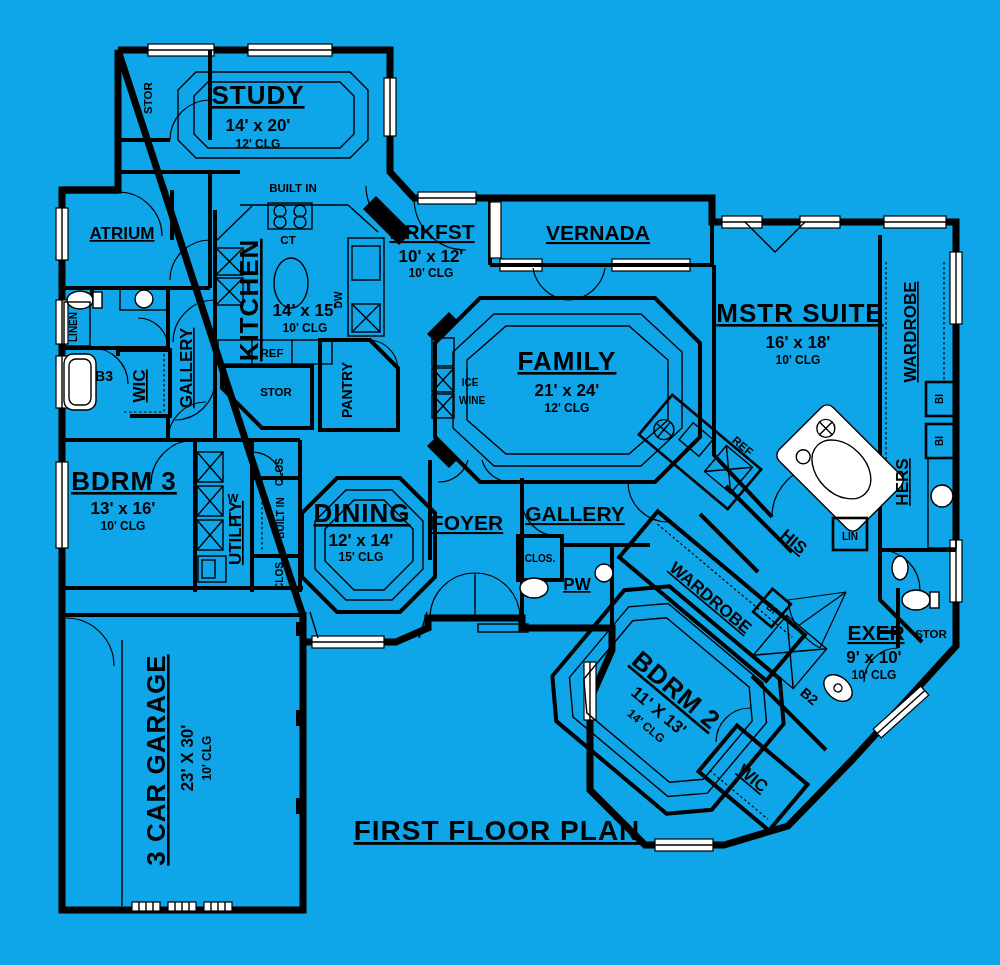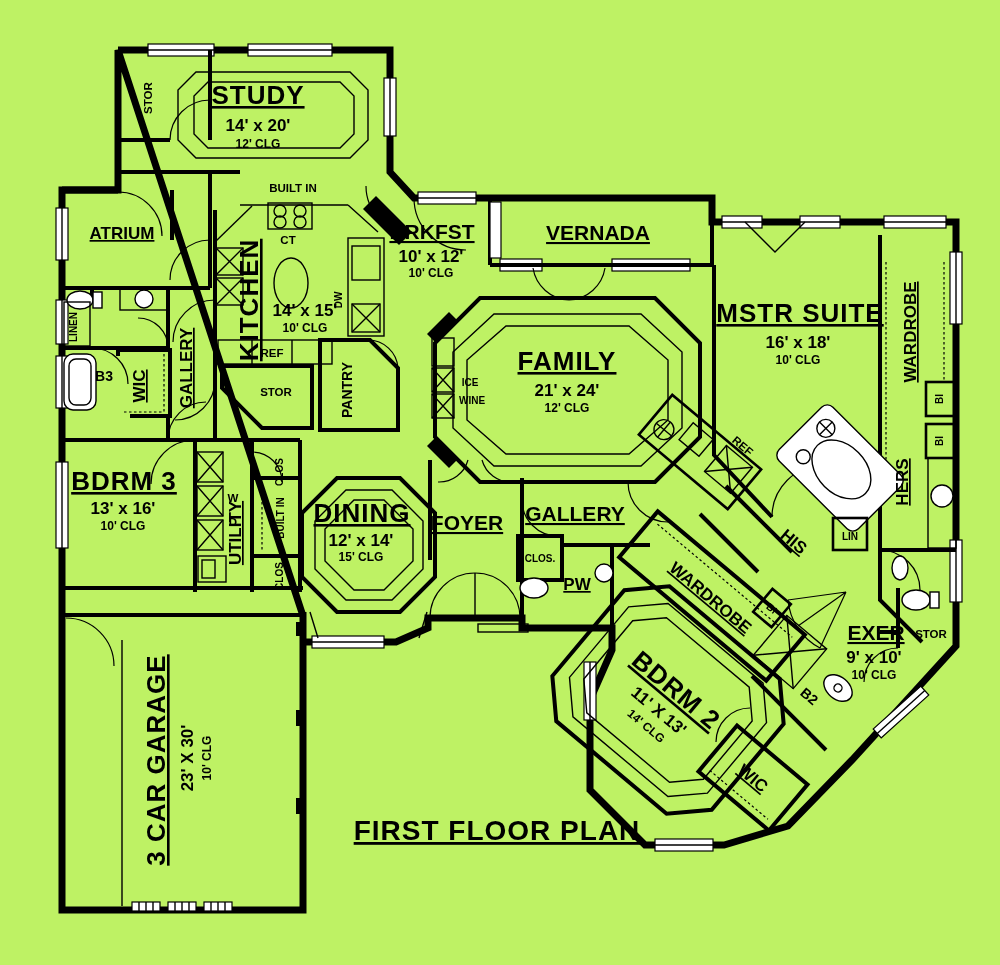--- a/index.html
+++ b/index.html
@@ -1,16 +1,16 @@
 <!DOCTYPE html>
 <html><head>
 <meta charset="utf-8">
 <style>
   html,body{margin:0;padding:0;background:#ffffff;}
-  .stage{position:relative;width:1000px;height:965px;background:#bef264;overflow:hidden;}
+  .stage{position:relative;width:1000px;height:965px;background:#0ea5e9;overflow:hidden;}
   svg{display:block;}
   text{font-family:"Liberation Sans","DejaVu Sans",sans-serif;font-weight:bold;fill:#000;text-anchor:middle;}
   .rn{font-size:26px;letter-spacing:1px;text-decoration:underline;}
   .rn2{font-size:21px;text-decoration:underline;}
   .rn3{font-size:17px;text-decoration:underline;}
   .dim{font-size:17px;}
   .clg{font-size:12px;}
   .md{font-size:14px;}
   .sm{font-size:11.5px;}
   .xs{font-size:10px;}

